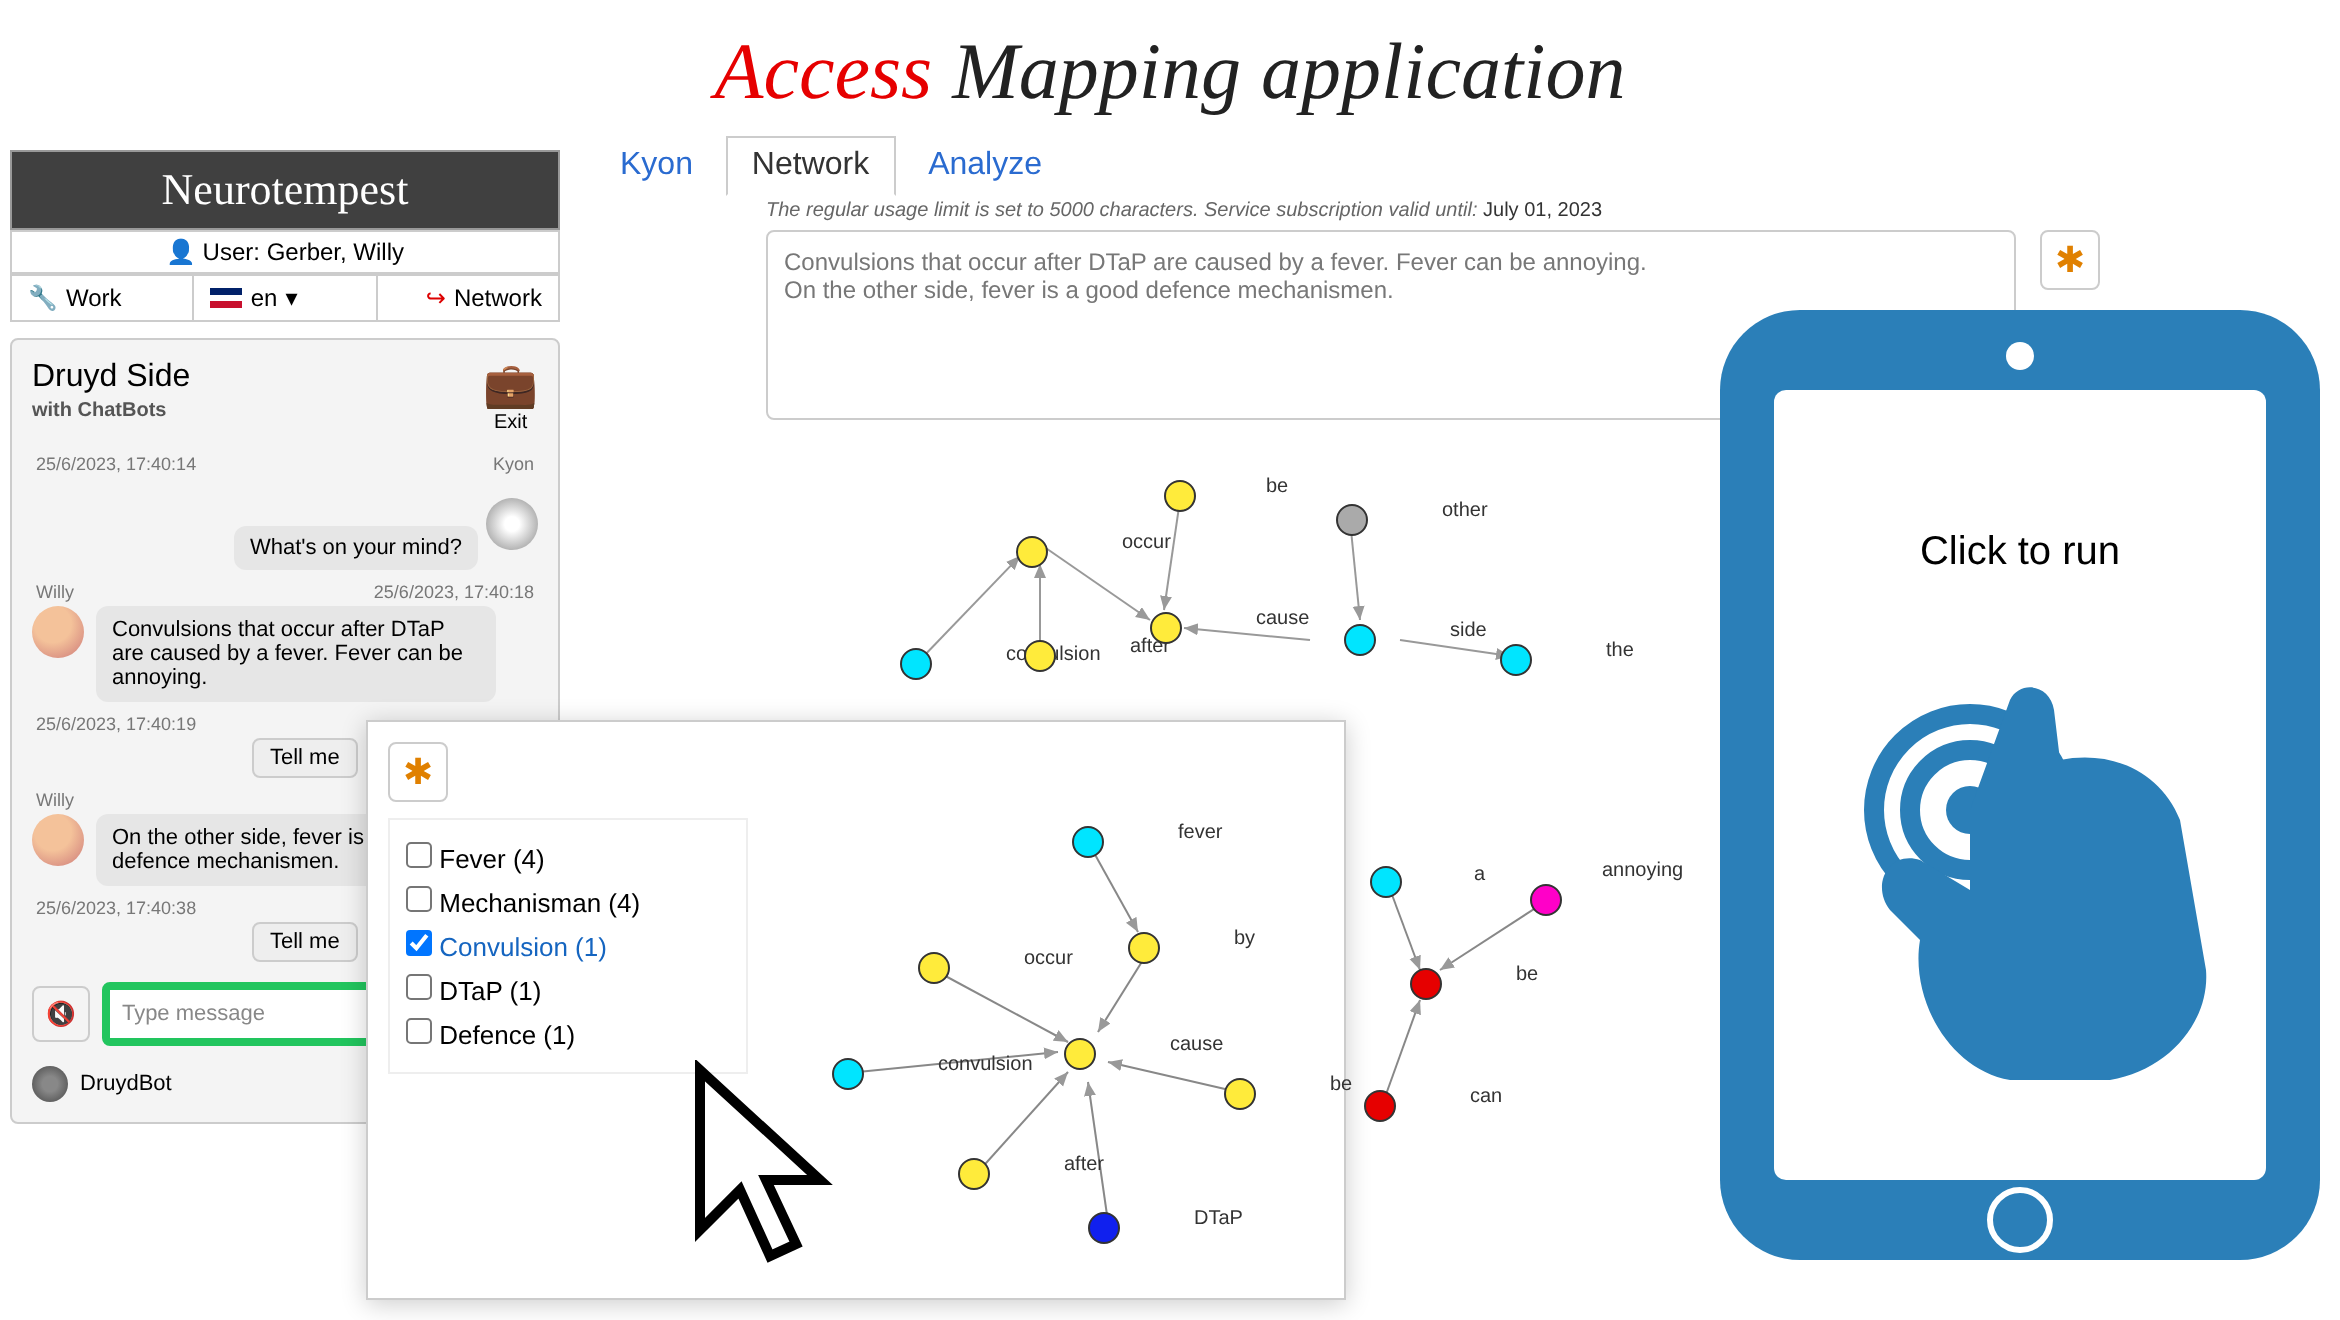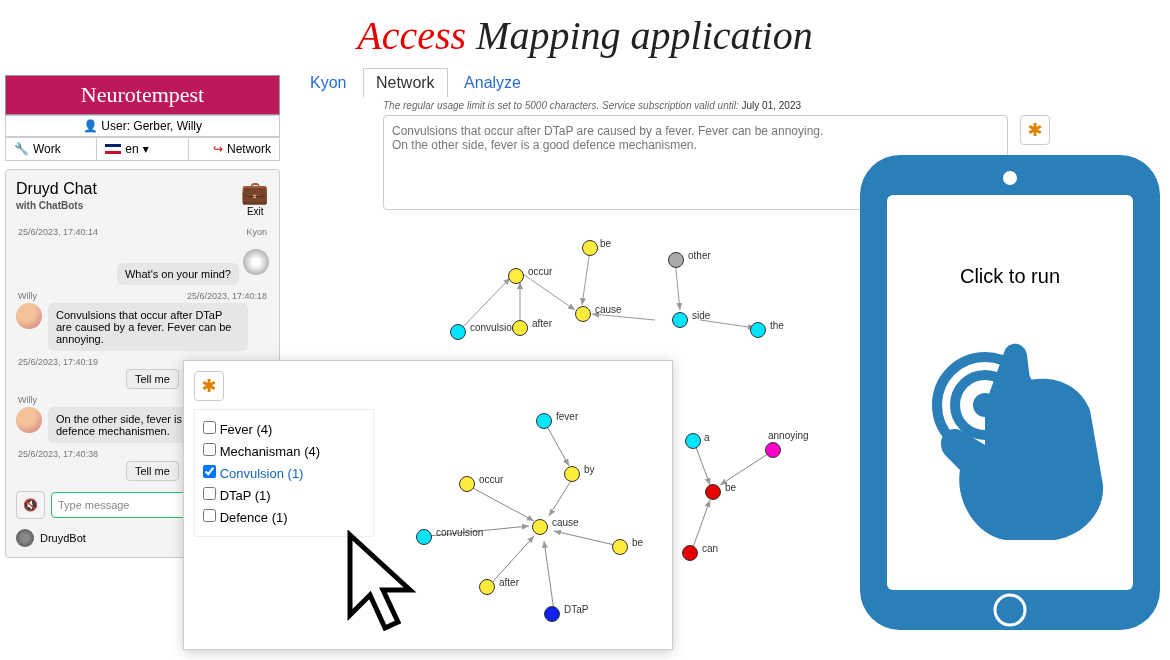--- a/index.html
+++ b/index.html
@@ -2,21 +2,21 @@
 <html><head>
 <meta charset="utf-8">
 <style>
   * { box-sizing: border-box; margin: 0; padding: 0; }
   body { font-family: Arial, sans-serif; width: 1170px; height: 660px; position: relative; background: #fff; overflow: hidden; }
   .heading { position: absolute; top: 12px; left: 0; width: 100%; text-align: center; font-family: 'Times New Roman', serif; font-style: italic; font-size: 40px; }
   .heading .accent { color: #e60000; }
   .heading .rest { color: #222; }
 
   .sidebar { position: absolute; top: 75px; left: 5px; width: 275px; }
-  .brand { background: #be185d; color: #fff; font-family: 'Comic Sans MS', cursive; font-size: 22px; text-align: center; padding: 6px 0; border: 1px solid #999; }
+  .brand { background: #404040; color: #fff; font-family: 'Comic Sans MS', cursive; font-size: 22px; text-align: center; padding: 6px 0; border: 1px solid #999; }
   .userline { background: #fff; border: 1px solid #ccc; font-size: 12px; text-align: center; padding: 3px 0; }
   .userline .usericon { color: #ffaa00; }
   .toolbar { display: flex; border: 1px solid #ccc; }
   .toolbar .tbitem { flex: 1; font-size: 12px; padding: 4px 8px; display: flex; align-items: center; gap: 4px; border-right: 1px solid #ccc; cursor: pointer; }
   .toolbar .tbitem:last-child { border-right: none; }
   .flag { display: inline-block; width: 16px; height: 10px; background: linear-gradient(to bottom, #012169 33%, #fff 33%, #fff 66%, #c8102e 66%); position: relative; }
   .logouticon { color: #d00; }
 
   .chatcard { margin-top: 8px; background: #f4f4f4; border: 1px solid #ccc; border-radius: 4px; padding: 10px; }
   .chathead { display: flex; justify-content: space-between; align-items: flex-start; }
@@ -27,40 +27,40 @@
   .chatbody { margin-top: 10px; font-size: 11px; }
   .meta { font-size: 9px; color: #777; display: flex; justify-content: space-between; margin: 6px 2px 2px; }
   .bubble-right { display: flex; justify-content: flex-end; align-items: center; gap: 4px; }
   .bubble-right .bubble { background: #e6e6e6; border-radius: 6px; padding: 5px 8px; font-size: 11px; margin-top: 24px; }
   .bubble-right .avatar, .bubble-left .avatar { width: 26px; height: 26px; border-radius: 50%; flex-shrink: 0; }
   .bubble-left { display: flex; align-items: flex-start; gap: 6px; }
   .bubble-left .bubble { background: #e6e6e6; border-radius: 6px; padding: 6px 8px; font-size: 11px; max-width: 200px; }
   .small-btn { display: inline-block; background: #eee; border: 1px solid #ccc; border-radius: 4px; padding: 3px 8px; font-size: 11px; margin-left: 110px; }
   .typebar { display: flex; gap: 6px; margin-top: 10px; align-items: center; }
   .mutebox { border: 1px solid #ccc; padding: 6px; border-radius: 4px; font-size: 12px; }
-  .typeinput { flex: 1; border: 1px solid #22c55e; border-radius: 4px; padding: 6px; font-size: 11px; color: #888; background: #fff; }
+  .typeinput { flex: 1; border: 4px solid #22c55e; border-radius: 4px; padding: 6px; font-size: 11px; color: #888; background: #fff; }
   .botrow { margin-top: 10px; font-size: 11px; display: flex; align-items: center; gap: 6px; }
   .botav { width: 18px; height: 18px; border-radius: 50%; background: radial-gradient(circle, #888 30%, #444); }
 
   .tabs { position: absolute; top: 68px; left: 298px; font-size: 16px; }
   .tabs .tab { display: inline-block; padding: 5px 12px; color: #2a6bd0; cursor: pointer; }
   .tabs .tab.active { border: 1px solid #ccc; border-bottom-color: #fff; background: #fff; color: #333; }
 
   .limit { position: absolute; top: 100px; left: 383px; font-size: 10px; font-style: italic; color: #666; }
   .limit .date { color: #333; font-style: normal; }
   .maininput { position: absolute; top: 115px; left: 383px; width: 625px; height: 95px; border: 1px solid #ccc; border-radius: 4px; padding: 8px; font-size: 12px; color: #777; }
   .runbtn { position: absolute; top: 115px; left: 1020px; width: 30px; height: 30px; border: 1px solid #ccc; border-radius: 4px; display: flex; align-items: center; justify-content: center; cursor: pointer; }
   .neticon { color: #e08000; font-size: 18px; }
 
   .graph { position: absolute; top: 230px; left: 400px; width: 430px; height: 130px; }
   .node { position: absolute; width: 16px; height: 16px; border-radius: 50%; border: 1.5px solid #333; }
   .node.yellow { background: #ffeb3b; }
   .node.cyan { background: #00e5ff; }
   .node.grey { background: #aaa; }
-  .nlabel { position: absolute; font-size: 10px; color: #333; }
+  .nlabel { position: absolute; font-size: 10px; color: #333; margin-left: 33px; }
 
   .popup { position: absolute; top: 360px; left: 183px; width: 490px; height: 290px; background: #fff; border: 1px solid #ccc; box-shadow: 0 2px 12px rgba(0,0,0,0.2); padding: 10px; }
   .popup .runbtn2 { width: 30px; height: 30px; border: 1px solid #ccc; border-radius: 4px; display: flex; align-items: center; justify-content: center; }
   .checklist { margin-top: 8px; font-size: 13px; width: 180px; border: 1px solid #eee; padding: 8px; }
   .checklist label { display: block; padding: 3px 0; cursor: pointer; }
 
   .popup-graph { position: absolute; top: 30px; left: 230px; width: 260px; height: 250px; }
 
   .cursor-svg { position: absolute; top: 530px; left: 340px; }
   
@@ -93,21 +93,21 @@
     </div>
     <div class="tbitem" style="justify-content:flex-end">
       <span class="logouticon">↪</span>
       <span>Network</span>
     </div>
   </div>
 
   <div class="chatcard">
     <div class="chathead">
       <div>
-        <div class="chattitle">Druyd Chat</div>
+        <div class="chattitle">Druyd Side</div>
         <div class="chatsub">with ChatBots</div>
       </div>
       <div class="exit">
         <div class="suitcase">💼</div>
         <div>Exit</div>
       </div>
     </div>
     <div class="chatbody">
 
       <div class="meta">

